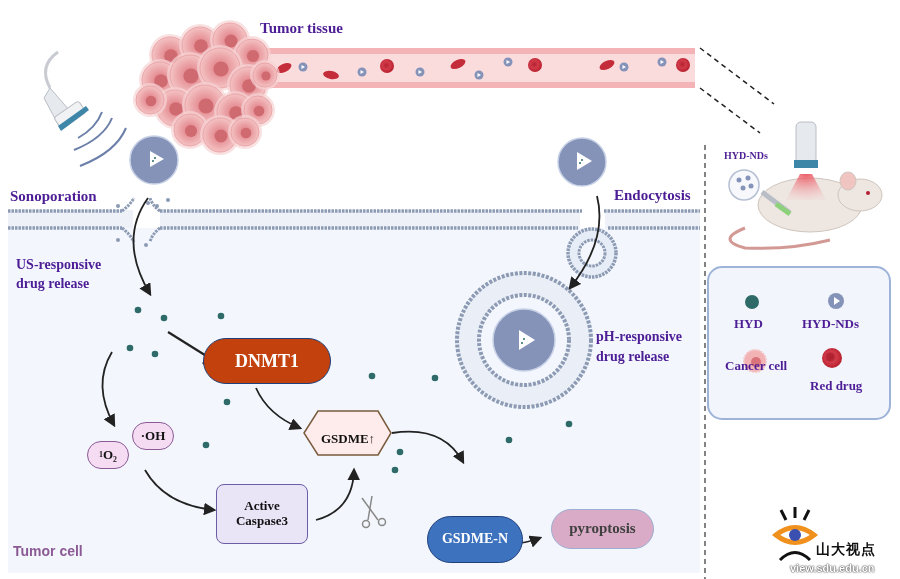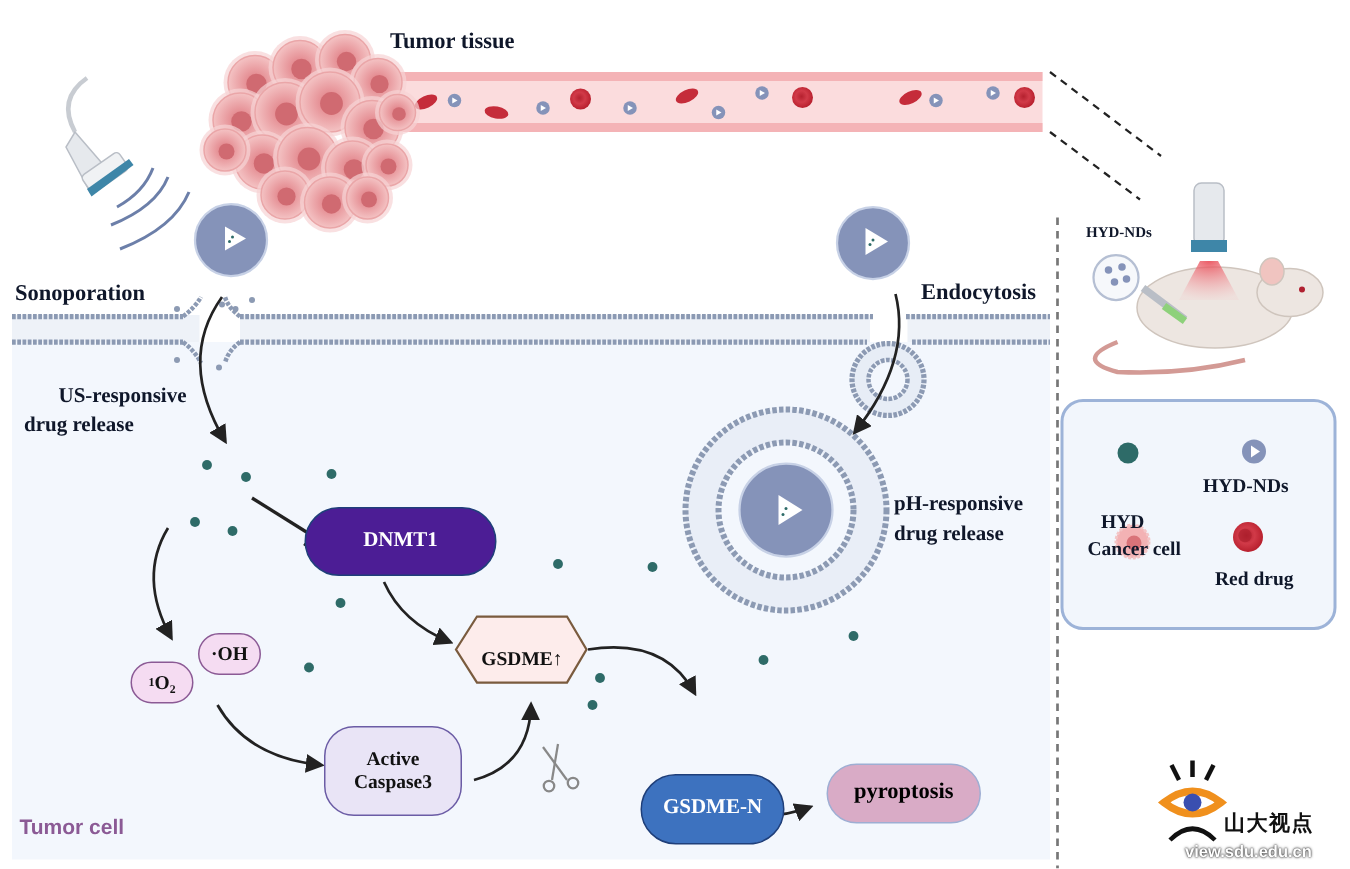--- a/index.html
+++ b/index.html
@@ -1,18 +1,18 @@
 <!DOCTYPE html>
 <html><head>
 <meta charset="utf-8">
 <style>
   html,body{margin:0;padding:0;background:#ffffff;}
   body{width:900px;height:579px;position:relative;overflow:hidden;font-family:"Liberation Serif",serif;}
   #stage{position:absolute;left:0;top:0;width:900px;height:579px;}
-  .lbl{position:absolute;font-family:"Liberation Serif",serif;font-weight:bold;color:#0f172a;white-space:nowrap;line-height:1.2;}
+  .lbl{position:absolute;font-family:"Liberation Serif",serif;font-weight:bold;color:#4c1d95;white-space:nowrap;line-height:1.2;}
   .box{position:absolute;display:flex;align-items:center;justify-content:center;text-align:center;font-family:"Liberation Serif",serif;font-weight:bold;box-sizing:border-box;line-height:1.15;}
 </style>
 </head>
 <body>
 
 <svg id="stage" viewBox="0 0 900 579" xmlns="http://www.w3.org/2000/svg">
   <defs>
     <marker id="arr" viewBox="0 0 10 10" refX="8" refY="5" markerWidth="7" markerHeight="7" orient="auto">
       <path d="M0,0 L10,5 L0,10 z" fill="#222"></path>
     </marker>
@@ -259,51 +259,51 @@
     <circle cx="795" cy="535" r="6" fill="#3a4fb0"></circle>
     <line x1="795" y1="507" x2="795" y2="518" stroke="#111" stroke-width="3"></line>
     <line x1="781" y1="510" x2="786" y2="520" stroke="#111" stroke-width="3"></line>
     <line x1="809" y1="510" x2="804" y2="520" stroke="#111" stroke-width="3"></line>
     <path d="M780,560 Q795,545 810,560" stroke="#111" stroke-width="3" fill="none"></path>
   </g>
 </svg>
 
 <div class="lbl" style="left:260px;top:19px;font-size:15px;">Tumor tissue</div>
 <div class="lbl" style="left:10px;top:187px;font-size:15px;">Sonoporation</div>
-<div class="lbl" style="left:16px;top:257px;font-size:14px;margin-left:23px;">US-responsive</div>
+<div class="lbl" style="left:16px;top:257px;font-size:14px;">US-responsive</div>
 <div class="lbl" style="left:16px;top:276px;font-size:14px;">drug release</div>
 <div class="lbl" style="left:614px;top:186px;font-size:15px;text-align:center;">Endocytosis</div>
 <div class="lbl" style="left:596px;top:329px;font-size:14px;">pH-responsive</div>
 <div class="lbl" style="left:596px;top:349px;font-size:14px;">drug release</div>
 <div class="lbl" style="left:724px;top:150px;font-size:10px;">HYD-NDs</div>
 <div class="lbl" style="left:13px;top:543px;font-size:14px;color:#8b5a95;font-family:Liberation Sans, sans-serif;">Tumor cell</div>
 
-<div class="box" style="left:203px;top:338px;width:128px;height:46px;border-radius:23px;background:#4c1d95;border:1.5px solid #1f3f7a;color:#fff;font-size:14px;">
+<div class="box" style="left:203px;top:338px;width:128px;height:46px;border-radius:23px;background:#c2410c;border:1.5px solid #1f3f7a;color:#fff;font-size:18px;">
   <span>DNMT1</span>
 </div>
 <div class="box" style="left:310px;top:411px;width:76px;height:56px;color:#111;font-size:13px;">
   <span>GSDME↑</span>
 </div>
 <div class="box" style="left:427px;top:472px;width:96px;height:47px;border-radius:24px;background:#3d72bf;border:1.5px solid #1f3f7a;color:#fff;font-size:14px;margin-top:44px;">
   <span>GSDME-N</span>
 </div>
-<div class="box" style="left:551px;top:509px;width:103px;height:40px;border-radius:20px;background:#d9abc6;border:1.5px solid #9eaed3;color:#000000;font-size:15px;">
+<div class="box" style="left:551px;top:509px;width:103px;height:40px;border-radius:20px;background:#d9abc6;border:1.5px solid #9eaed3;color:#404040;font-size:15px;">
   <span>pyroptosis</span>
 </div>
-<div class="box" style="left:216px;top:484px;width:92px;height:60px;border-radius:20px;background:#e9e4f6;border:1.5px solid #6b5ca5;color:#111;font-size:13px;flex-direction:column;">
+<div class="box" style="left:216px;top:484px;width:92px;height:60px;border-radius:8px;background:#e9e4f6;border:1.5px solid #6b5ca5;color:#111;font-size:13px;flex-direction:column;">
   <span>Active</span>
   <span>Caspase3</span>
 </div>
 <div class="box" style="left:132px;top:422px;width:42px;height:28px;border-radius:14px;background:#f5dcf2;border:1.5px solid #8b5a95;color:#111;font-size:13px;">
   <span>·OH</span>
 </div>
 <div class="box" style="left:87px;top:441px;width:42px;height:28px;border-radius:14px;background:#f5dcf2;border:1.5px solid #8b5a95;color:#111;font-size:13px;">
   <sup style="font-size:8px;">1</sup>
     <span>O₂</span>
 </div>
 
-<div class="lbl" style="left:734px;top:316px;font-size:13px;margin-top:24px;">HYD</div>
+<div class="lbl" style="left:734px;top:316px;font-size:13px;">HYD</div>
 <div class="lbl" style="left:802px;top:316px;font-size:13px;">HYD-NDs</div>
 <div class="lbl" style="left:725px;top:358px;font-size:13px;">Cancer cell</div>
 <div class="lbl" style="left:810px;top:378px;font-size:13px;">Red drug</div>
 
 <div class="lbl" style="left:816px;top:541px;font-size:14px;font-family:'DejaVu Sans',sans-serif;color:#111;letter-spacing:1px;">山大视点</div>
 <div class="lbl" style="left:790px;top:562px;font-size:11px;font-family:'Liberation Sans',sans-serif;color:#fff;text-shadow:0 0 2px #333,0 0 1px #333;">view.sdu.edu.cn</div>
 
 </body></html>

